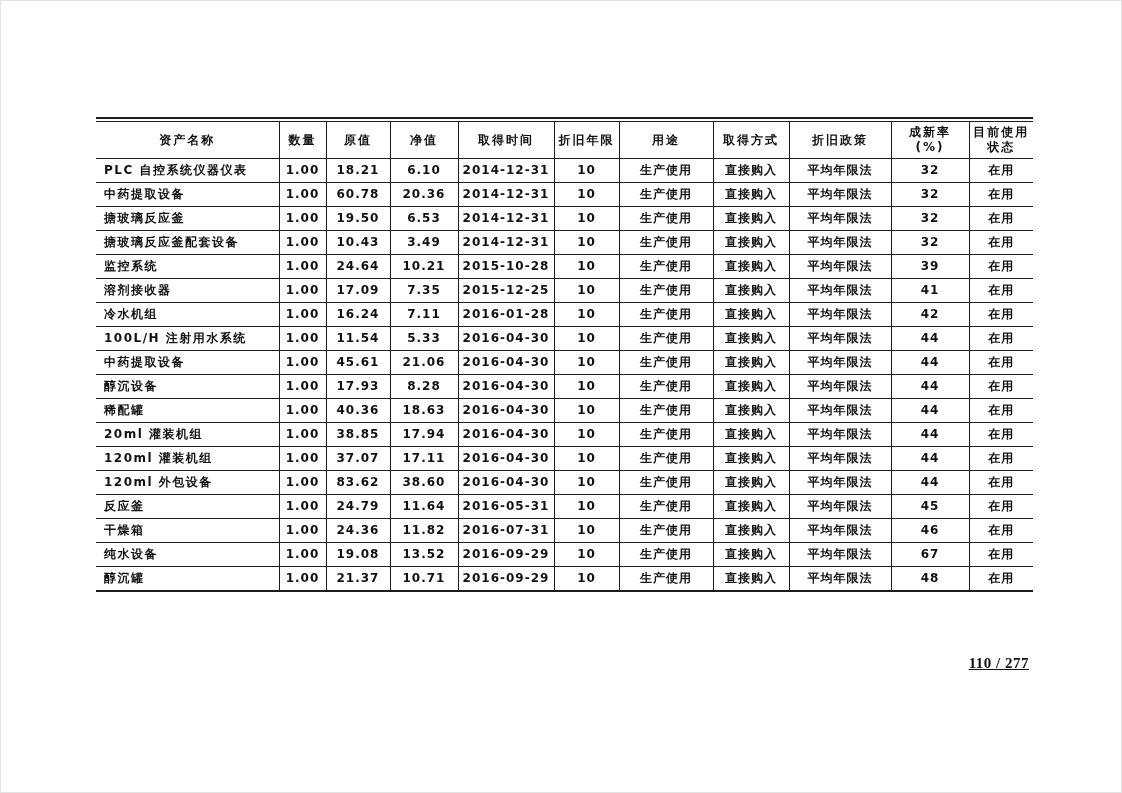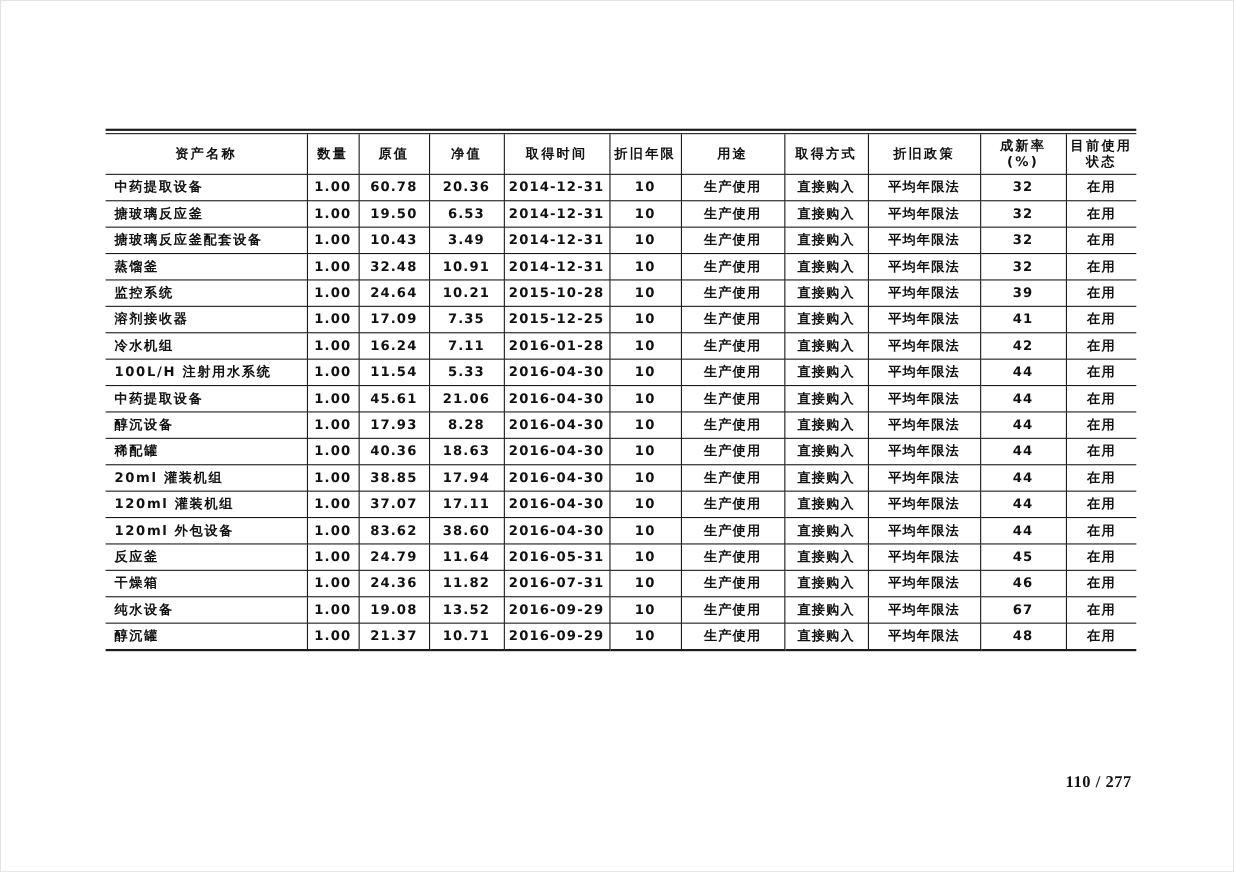--- a/index.html
+++ b/index.html
@@ -89,27 +89,28 @@
     letter-spacing: 1.5px;
   }
 
   .asset-table tbody tr:last-child td {
     border-bottom: 2px solid #1c1c1c;
     margin-top: 46px;
   }
 
   .page-number {
     position: absolute;
-    top: 702px;
+    top: 654px;
     right: 92px;
     font-family: "Liberation Serif", "DejaVu Serif", serif;
     font-weight: bold;
     font-size: 15px;
     color: #111;
     letter-spacing: 0.5px;
+    text-decoration: underline;
   }
 </style>
 </head>
 <body>
 
 <div class="asset-table-wrap">
   <div class="rule-double"></div>
   <table class="asset-table">
     <colgroup>
       <col class="col-name">
@@ -134,20 +135,33 @@
           <th>折旧年限</th>
           <th>用途</th>
           <th>取得方式</th>
           <th>折旧政策</th>
           <th>成新率 (%)</th>
           <th>目前使用状态</th>
         </tr>
     </thead>
     <tbody>
         <tr>
+          <td>PLC 自控系统仪器仪表</td>
+          <td>1.00</td>
+          <td>18.21</td>
+          <td>6.10</td>
+          <td>2014-12-31</td>
+          <td>10</td>
+          <td>生产使用</td>
+          <td>直接购入</td>
+          <td>平均年限法</td>
+          <td>32</td>
+          <td>在用</td>
+        </tr>
+        <tr>
           <td>中药提取设备</td>
           <td>1.00</td>
           <td>60.78</td>
           <td>20.36</td>
           <td>2014-12-31</td>
           <td>10</td>
           <td>生产使用</td>
           <td>直接购入</td>
           <td>平均年限法</td>
           <td>32</td>
@@ -173,33 +187,20 @@
           <td>3.49</td>
           <td>2014-12-31</td>
           <td>10</td>
           <td>生产使用</td>
           <td>直接购入</td>
           <td>平均年限法</td>
           <td>32</td>
           <td>在用</td>
         </tr>
         <tr>
-          <td>蒸馏釜</td>
-          <td>1.00</td>
-          <td>32.48</td>
-          <td>10.91</td>
-          <td>2014-12-31</td>
-          <td>10</td>
-          <td>生产使用</td>
-          <td>直接购入</td>
-          <td>平均年限法</td>
-          <td>32</td>
-          <td>在用</td>
-        </tr>
-        <tr>
           <td>监控系统</td>
           <td>1.00</td>
           <td>24.64</td>
           <td>10.21</td>
           <td>2015-10-28</td>
           <td>10</td>
           <td>生产使用</td>
           <td>直接购入</td>
           <td>平均年限法</td>
           <td>39</td>

